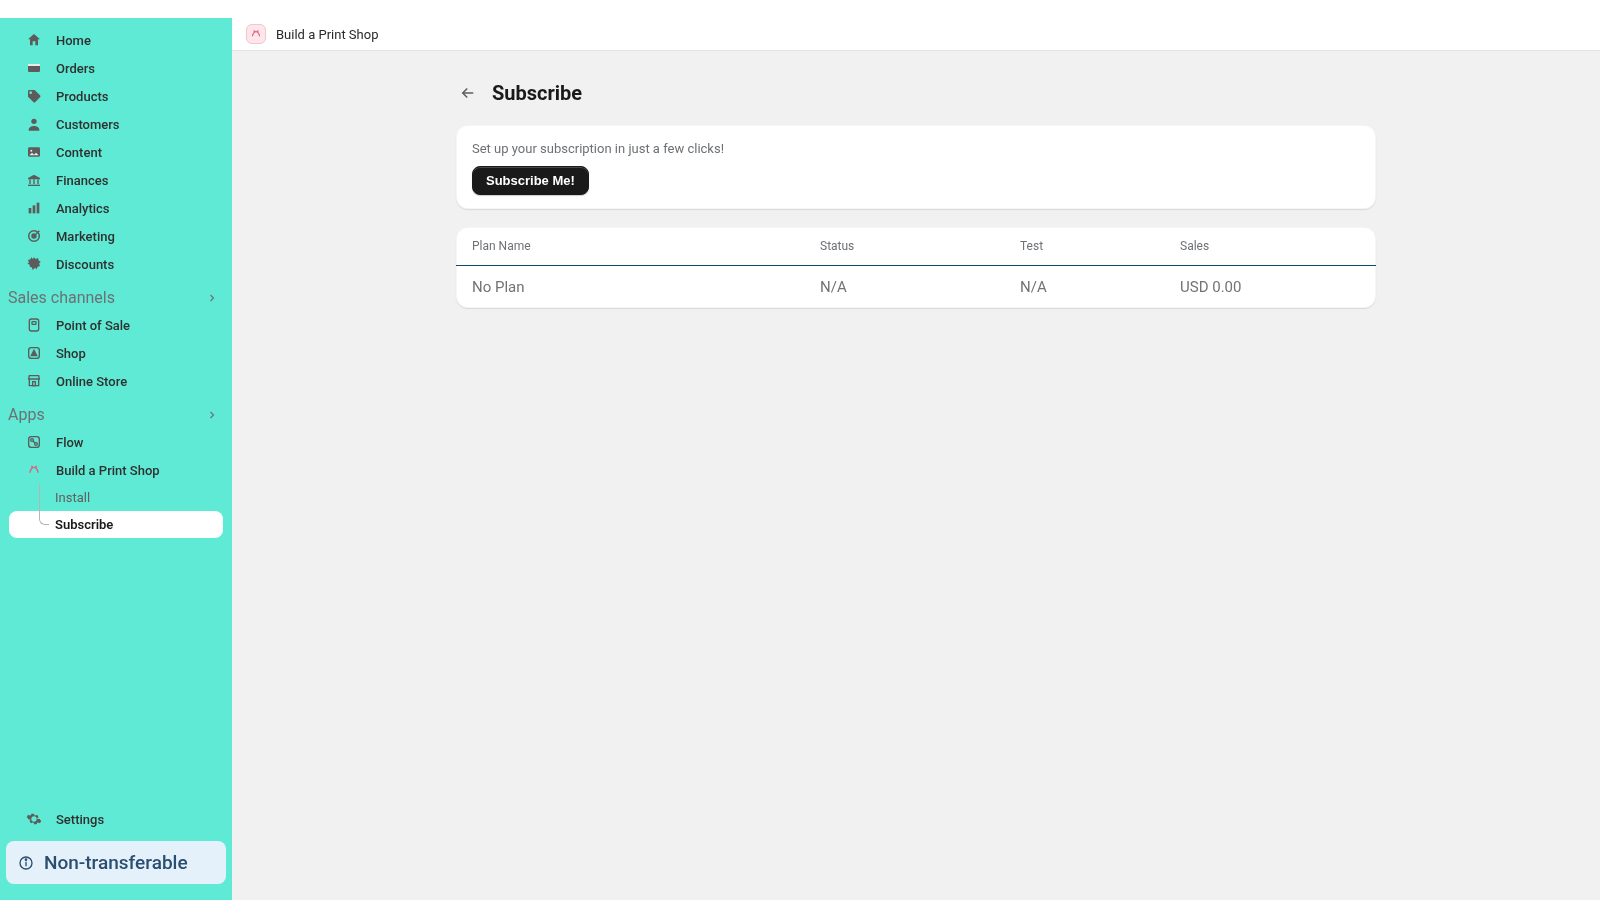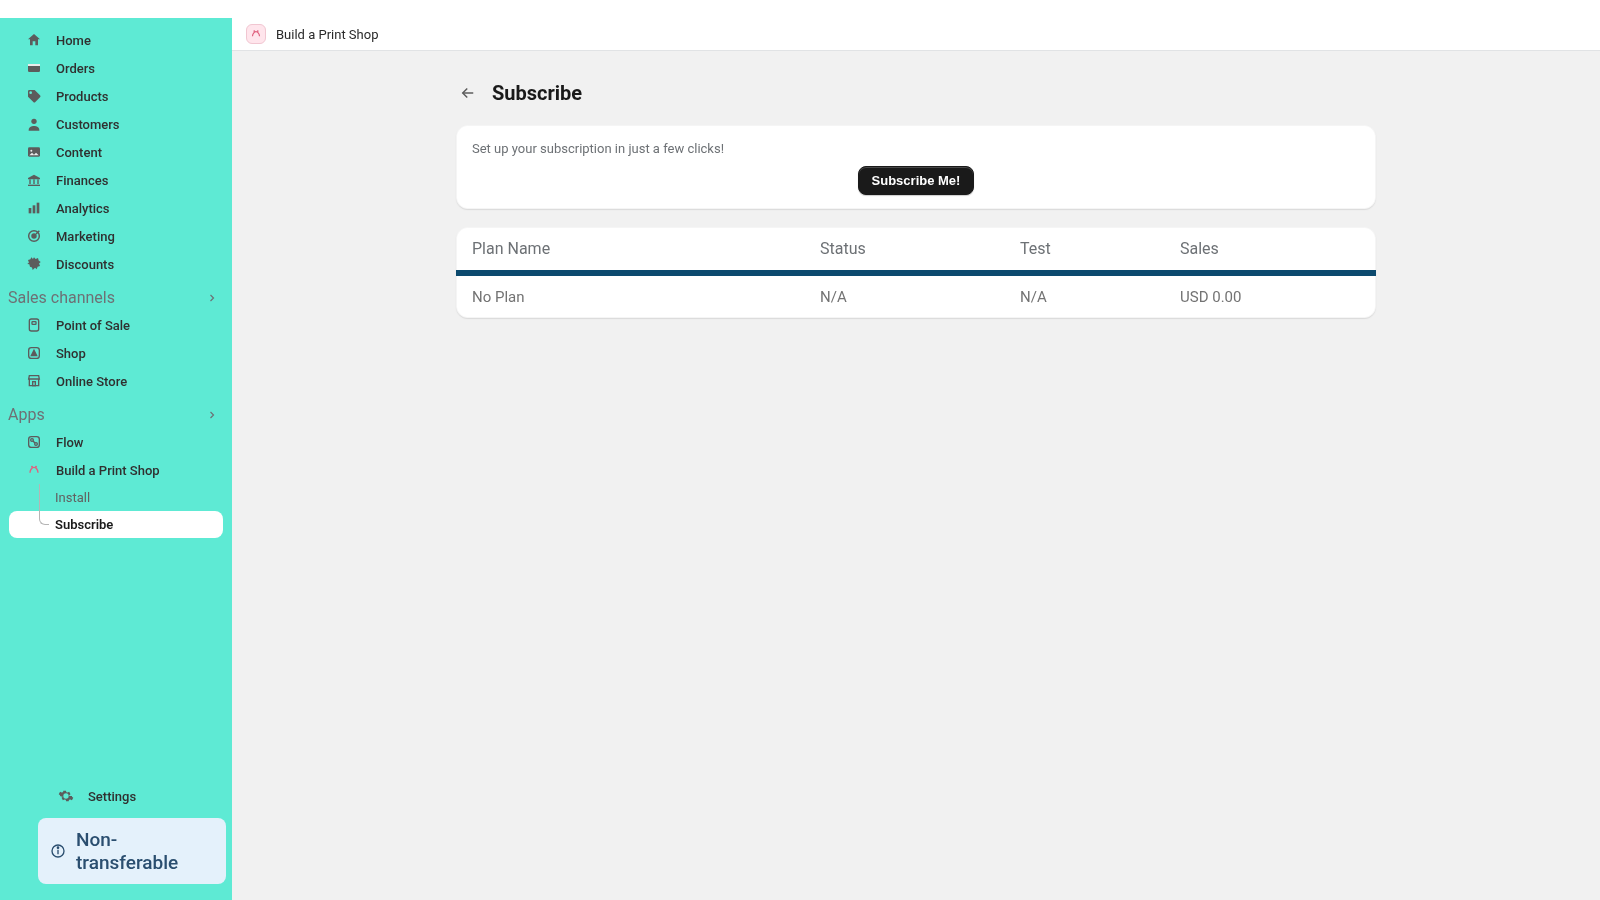--- a/index.html
+++ b/index.html
@@ -87,21 +87,21 @@
       position: absolute;
       left: 30px;
       top: 0;
       bottom: 50%;
       width: 10px;
       border-left: 1px solid #b5b5b5;
       border-bottom: 1px solid #b5b5b5;
       border-bottom-left-radius: 6px;
     }
     .sub-nav .tree-line.full { bottom: 0; border-bottom: none; border-radius:0;}
-    .sidebar-bottom { padding-bottom: 8px; padding-left: 32px; }
+    .sidebar-bottom { padding-bottom: 8px; }
     .info-pill {
       margin: 8px 6px 8px 6px;
       background: #e4f1fb;
       color: #2a4e6f;
       border-radius: 8px;
       padding: 10px 12px;
       display: flex;
       align-items: center;
       gap: 10px;
       font-size: 19px;
@@ -172,40 +172,40 @@
     .card-body {
       padding: 16px 16px 14px 16px;
     }
     .card .desc {
       font-size: 13px;
       color: #6d7175;
       margin-bottom: 10px;
     }
     .card-actions {
       display: flex;
-      justify-content: center;
+      justify-content: flex-start;
     }
     .btn-primary {
       background: #1a1a1a;
       color: #ffffff;
       border: 1px solid #1a1a1a;
       border-radius: 8px;
       padding: 6px 13px;
       font-size: 13px;
       font-weight: 600;
       cursor: pointer;
       box-shadow: 0 1px 0 rgba(255,255,255,0.2) inset, 0 1px 1px rgba(0,0,0,0.2);
     }
     .table-card .thead {
       display: grid;
       grid-template-columns: 1fr 200px 160px 180px;
       padding: 12px 16px;
-      font-size: 16px;
+      font-size: 12px;
       color: #6d7175;
-      border-bottom: 6px solid #0c4a6e;
+      border-bottom: 1px solid #0c4a6e;
     }
     .table-card .trow {
       display: grid;
       grid-template-columns: 1fr 200px 160px 180px;
       padding: 12px 16px;
       font-size: 15px;
       color: #737373;
     }
     svg { display: block; }
   </style>

